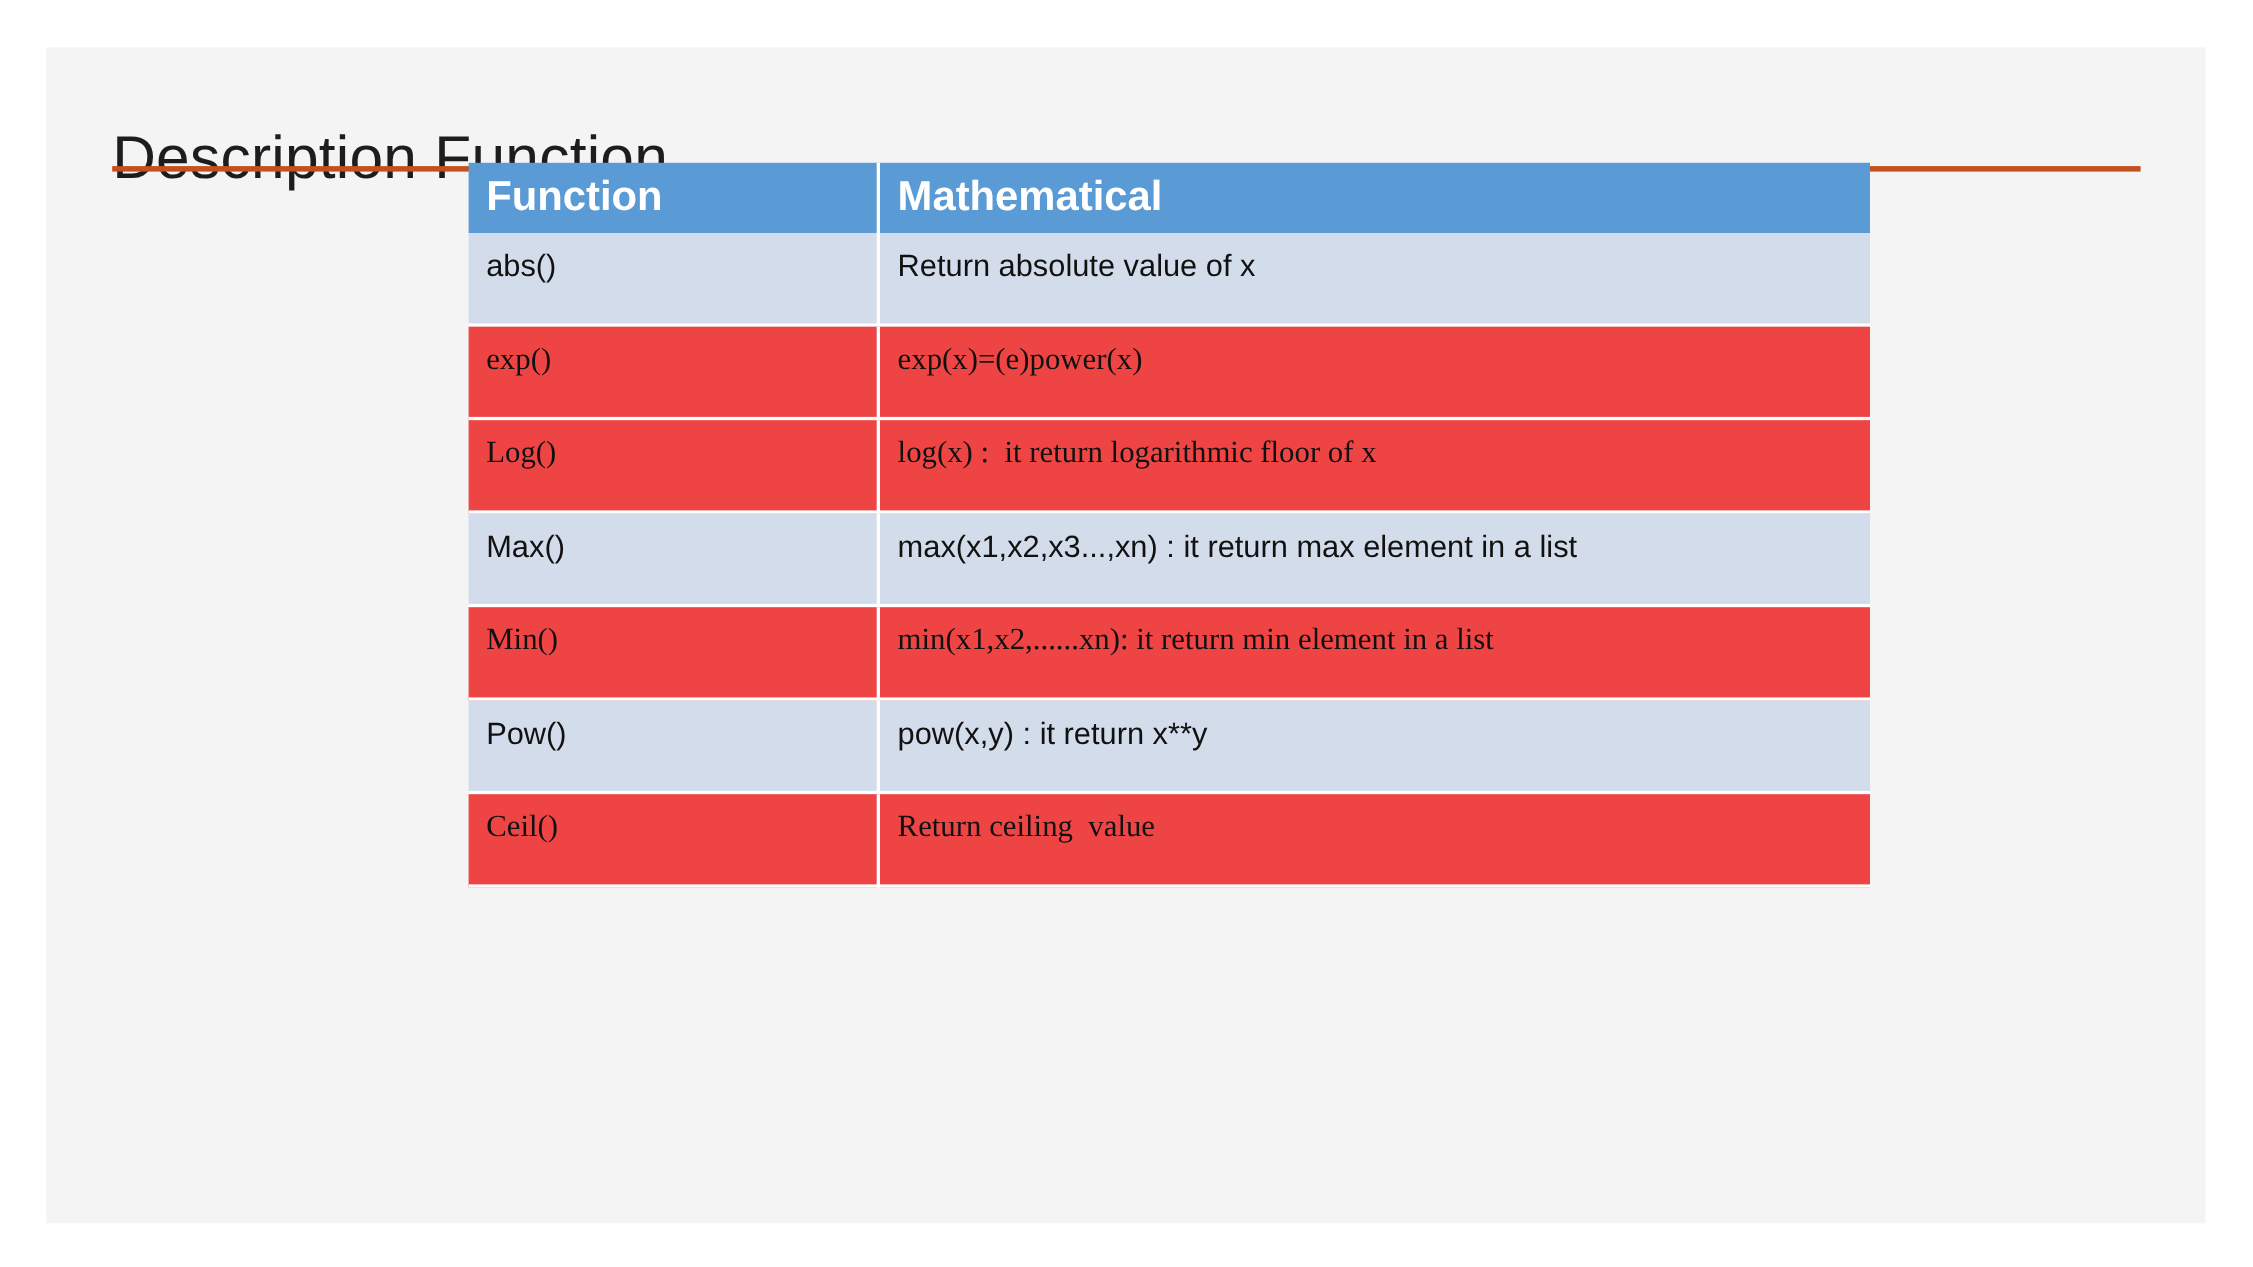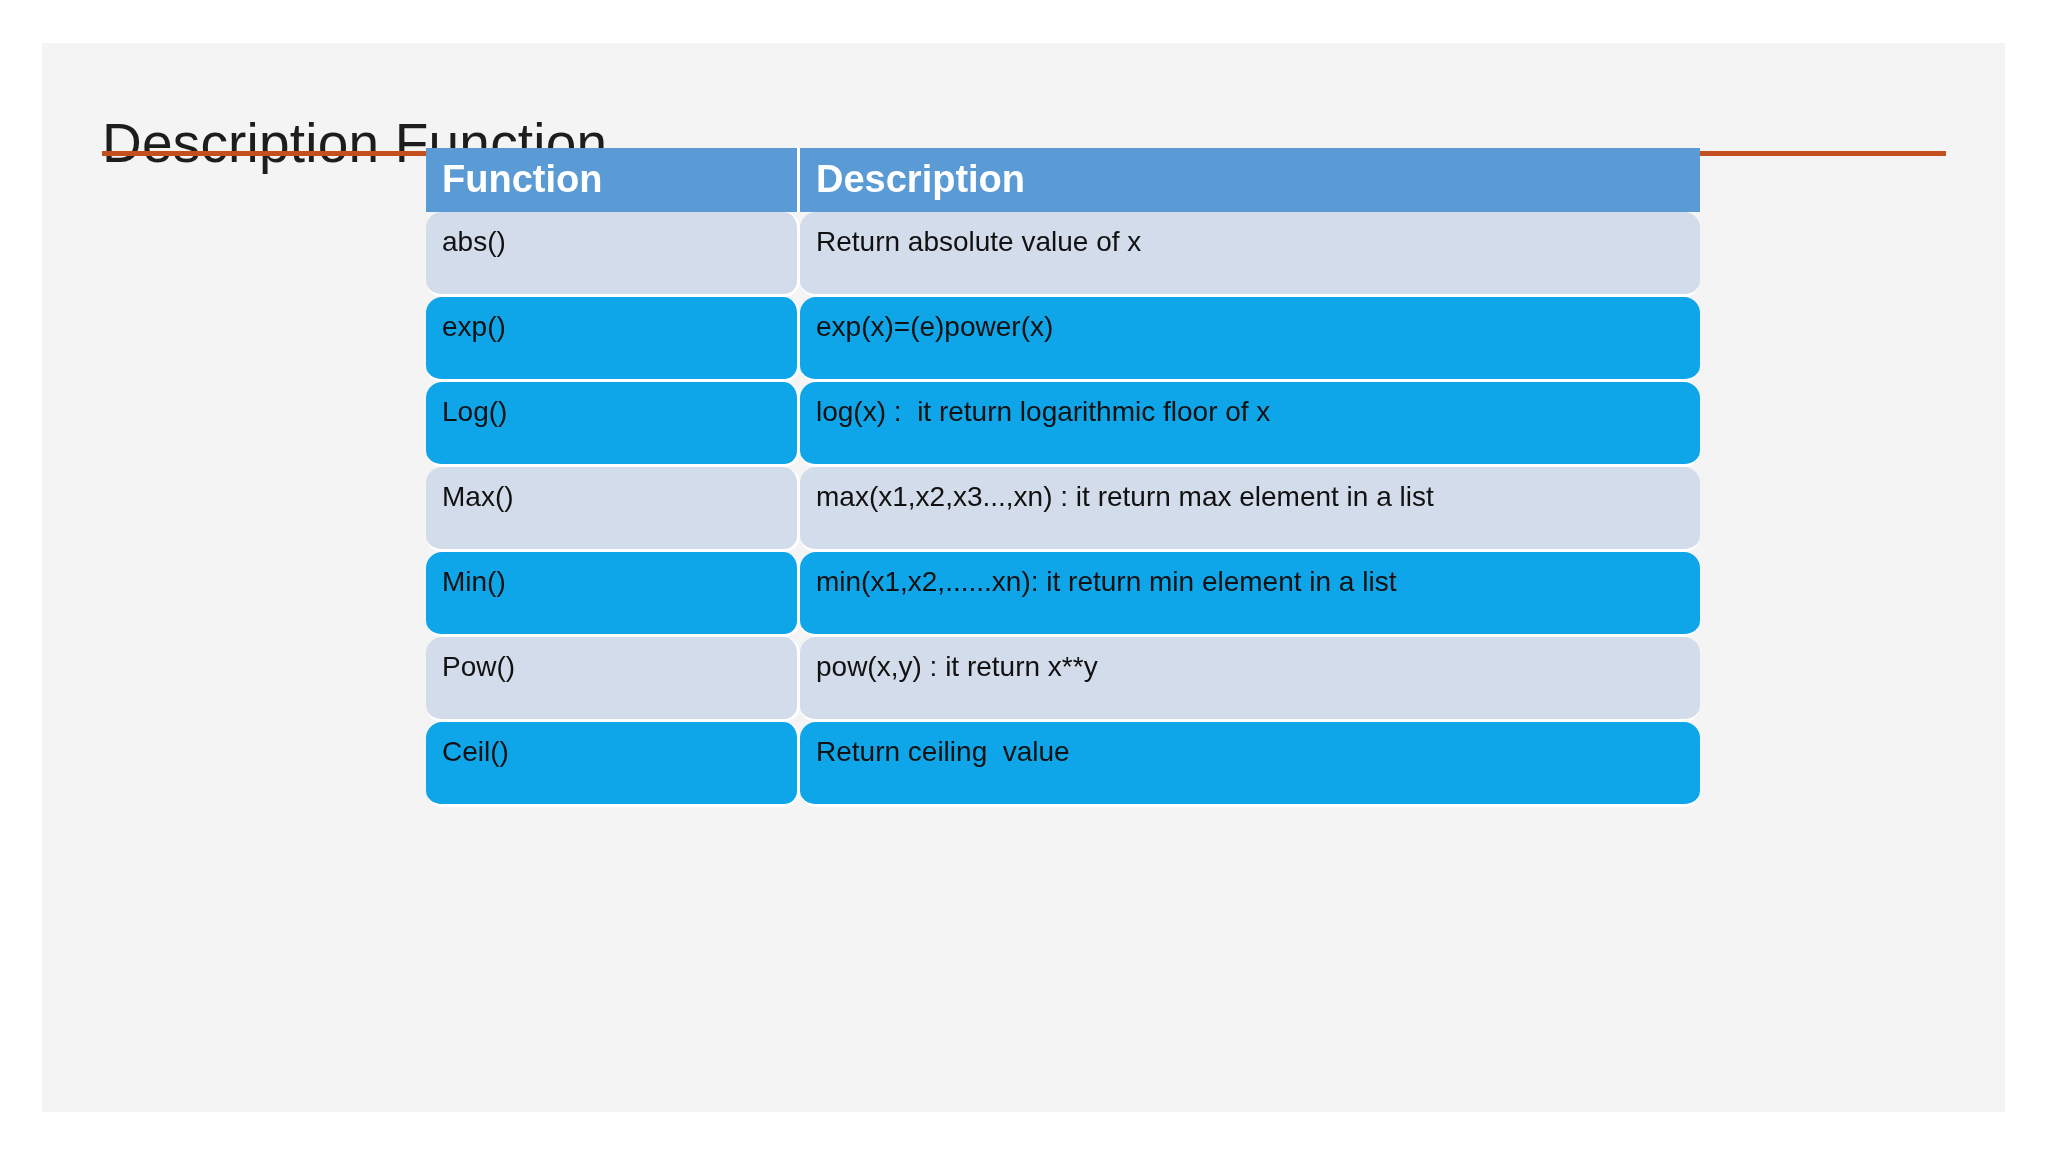--- a/index.html
+++ b/index.html
@@ -78,45 +78,44 @@
   #fn-table tbody td {
     font-size: 28px;
     color: #111111;
     padding: 14px 16px 0 16px;
     height: 68px;
     vertical-align: top;
     border-right: 3px solid #ffffff;
     border-bottom: 3px solid #ffffff;
     white-space: pre;
     font-family: "Liberation Sans", sans-serif;
-    border-radius: 16px;
   }
   #fn-table tbody td:last-child { border-right: none; margin-left: 30px; }
 
   #fn-table tbody tr.band-dark  td { background: #d3dcea; }
-  #fn-table tbody tr.band-light td { background: #0ea5e9; }
+  #fn-table tbody tr.band-light td { background: #ef4444; font-family: Liberation Serif, serif; }
 </style>
 </head>
 <body>
 
 <div id="slide">
 
   <div id="title">Description Function</div>
 
   <div id="accent-rule"></div>
 
   <table id="fn-table">
     <colgroup>
       <col class="c-fn">
       <col class="c-desc">
     </colgroup>
     <thead>
       <tr>
         <th>Function</th>
-        <th>Description</th>
+        <th>Mathematical</th>
       </tr>
     </thead>
     <tbody id="fn-tbody">
         <tr class="band-dark">
           <td>abs()</td>
           <td>Return absolute value of x</td>
         </tr>
         <tr class="band-light">
           <td>exp()</td>
           <td>exp(x)=(e)power(x)</td>

